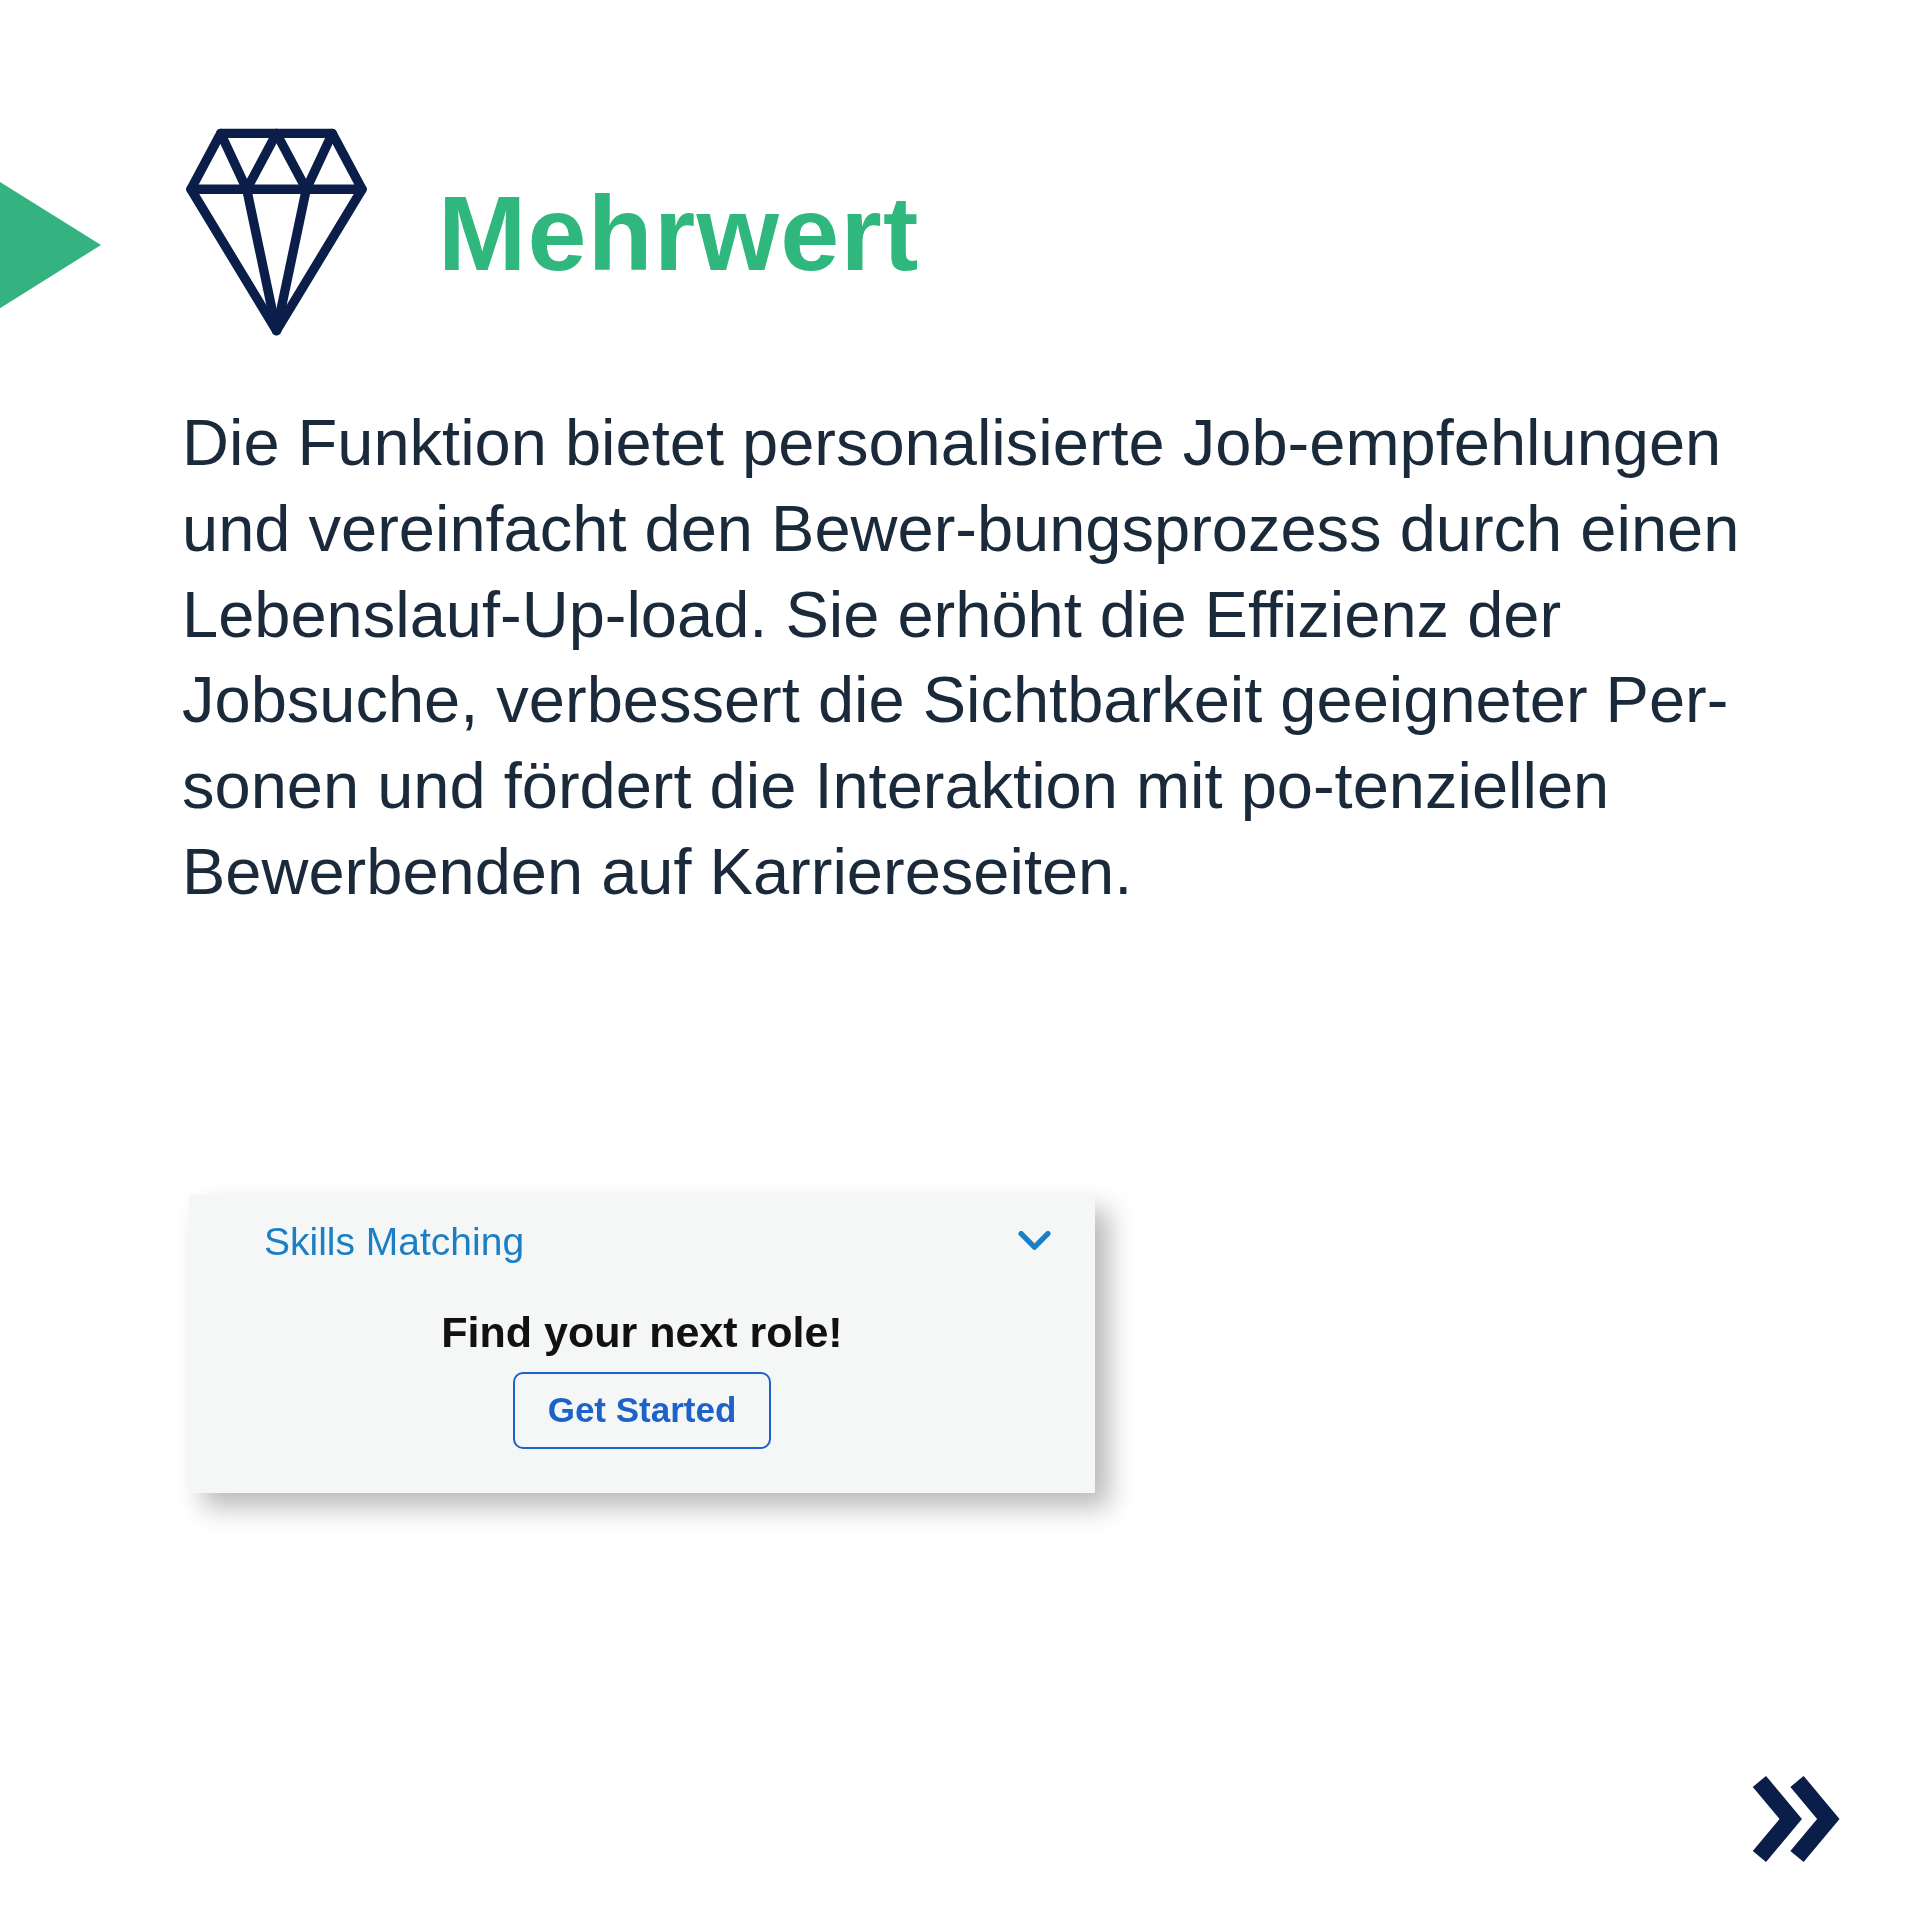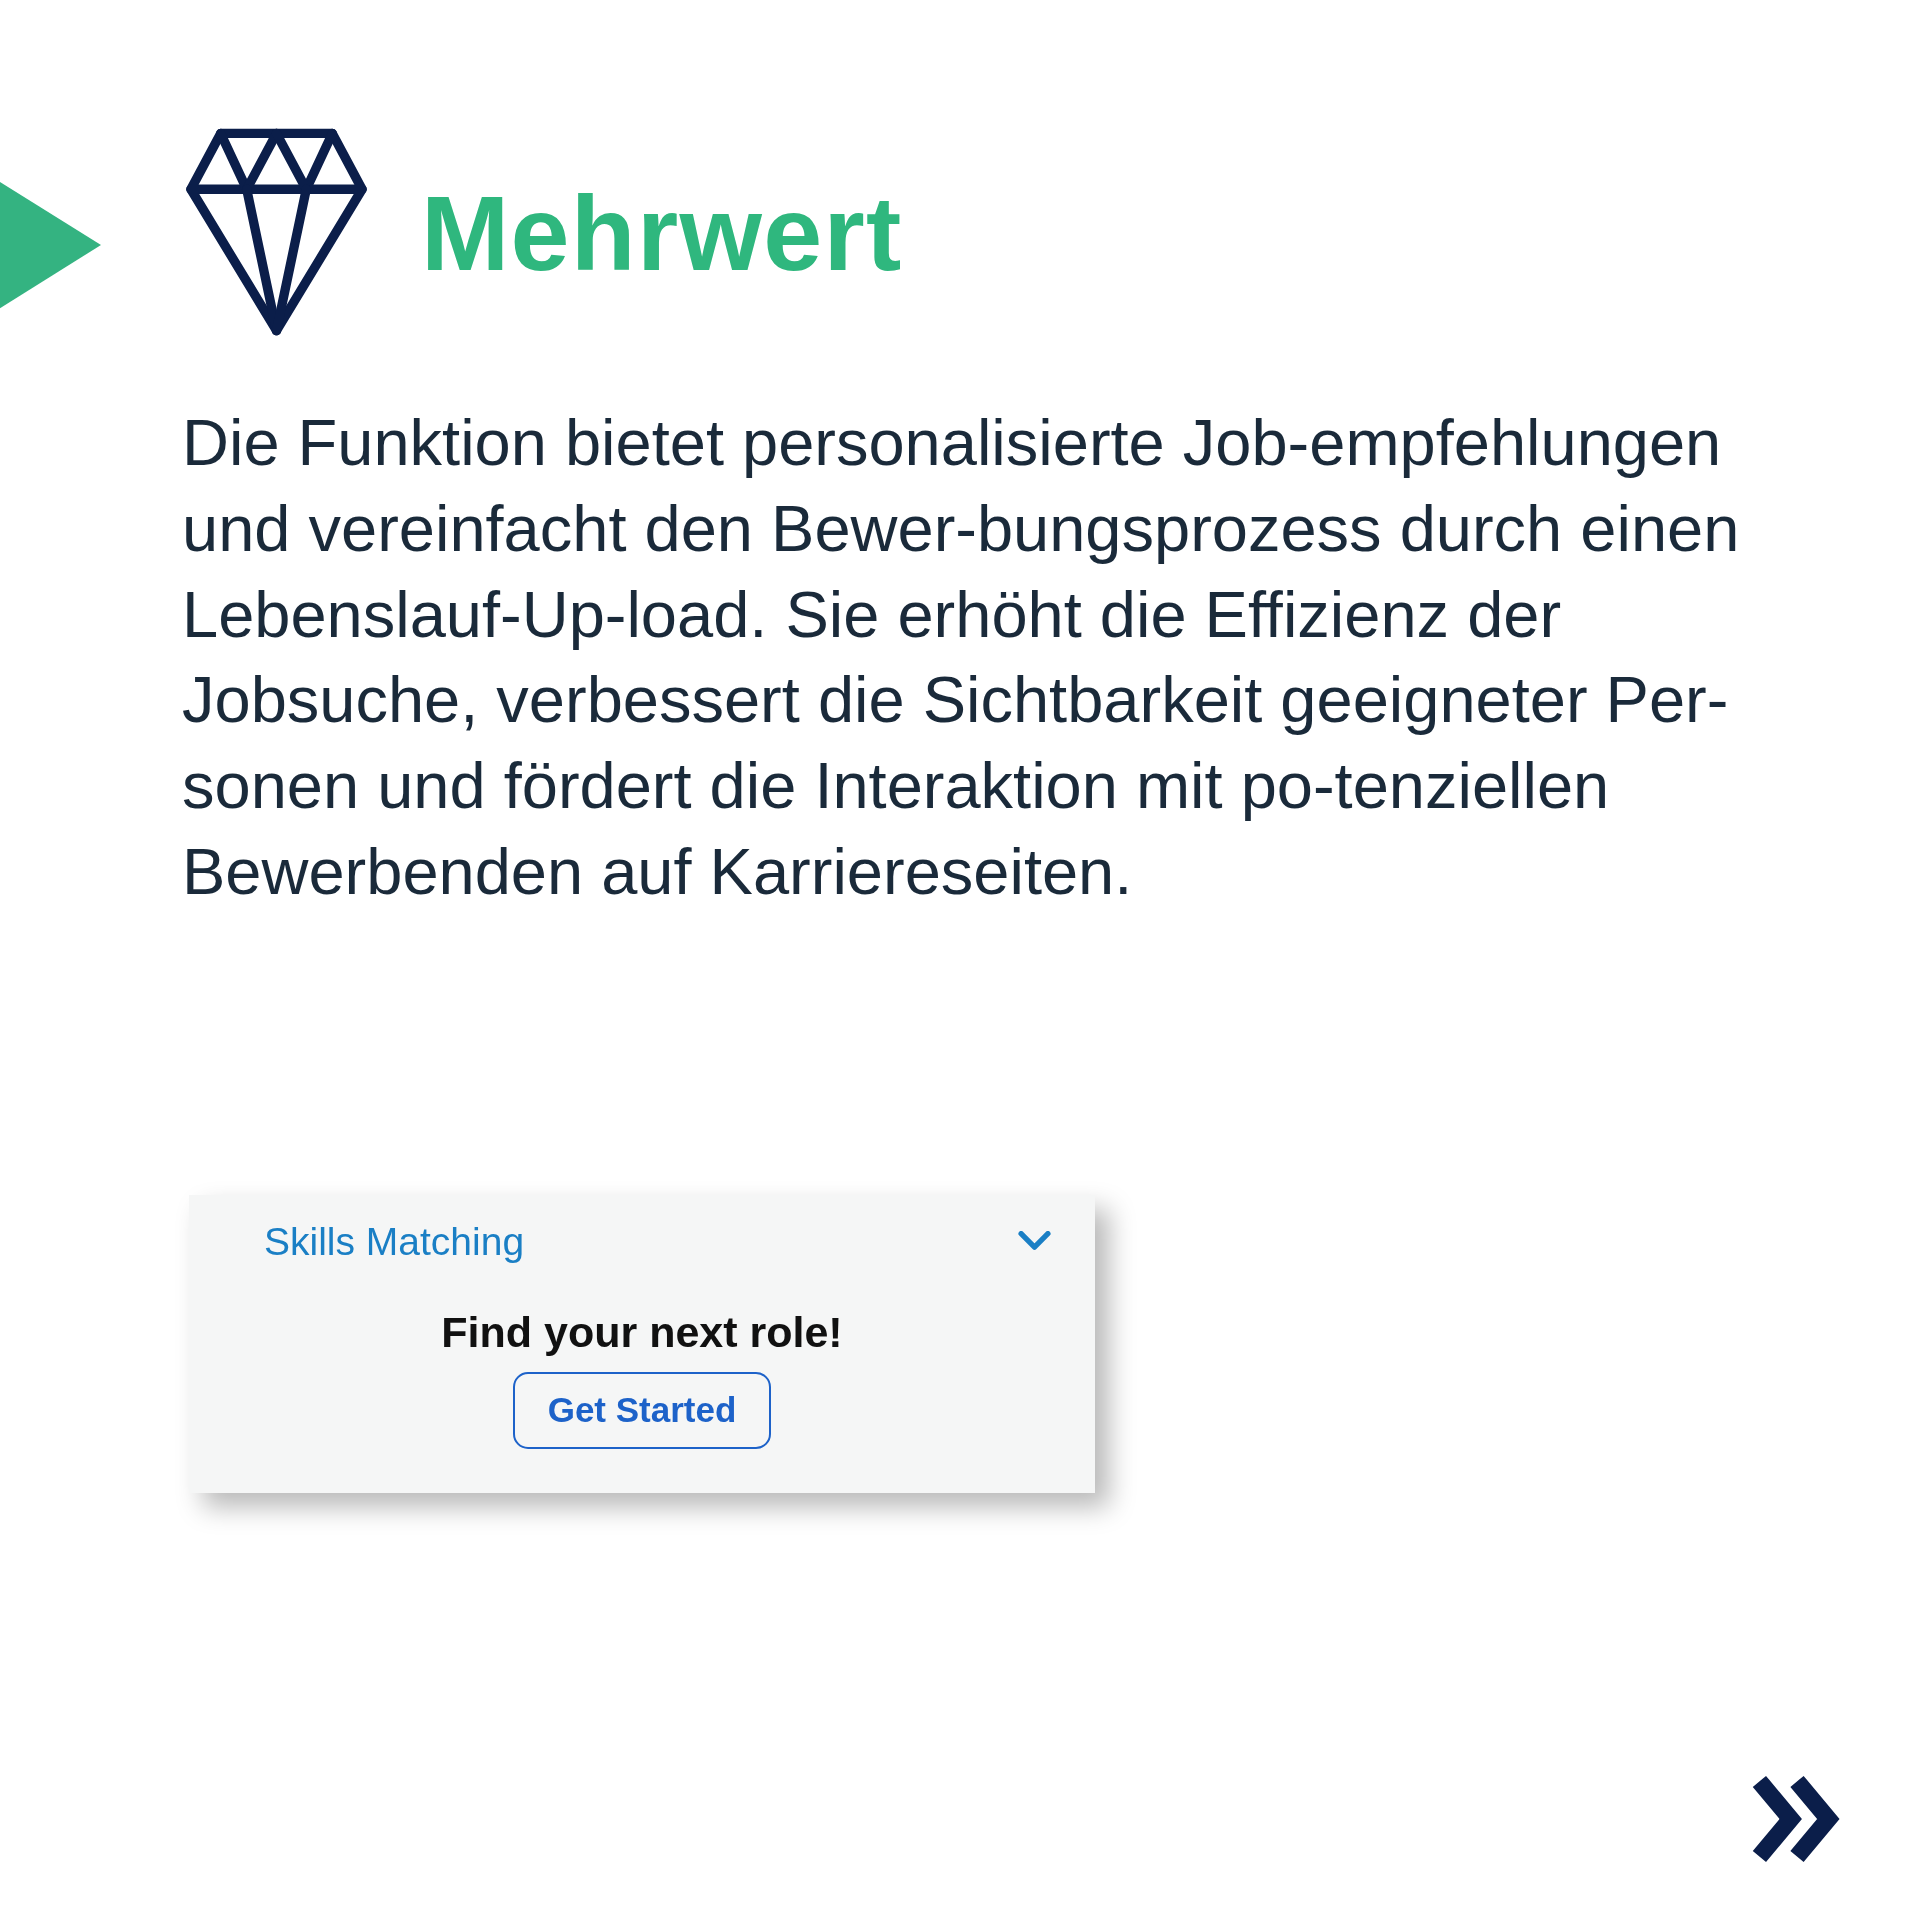--- a/index.html
+++ b/index.html
@@ -34,21 +34,21 @@
       border-left: 120px solid var(--green);
     }
 
     
     .header {
       position: absolute;
       left: 182px;
       top: 126px;
       display: flex;
       align-items: center;
-      gap: 50px;
+      gap: 67px;
     }
     .diamond-icon svg { display: block; }
 
     .title {
       font-size: 106px;
       font-weight: 800;
       color: var(--green-title);
       letter-spacing: 1.3px;
       line-height: 1;
     }
@@ -102,21 +102,21 @@
       font-size: 33px;
       color: #444;
       font-family: Verdana, "Segoe UI", Arial, sans-serif;
       line-height: 1.35;
       margin-bottom: 31px;
       padding: 0 12.6px;
     }
     .card-btn {
       display: inline-block;
       border: 2.5px solid var(--btn-blue);
-      border-radius: 15px;
+      border-radius: 10px;
       color: var(--btn-blue);
       font-size: 35px;
       font-weight: 600;
       font-family: Verdana, "Segoe UI", Arial, sans-serif;
       padding: 16.4px 33px;
       background: transparent;
       cursor: pointer;
     }
 
     

